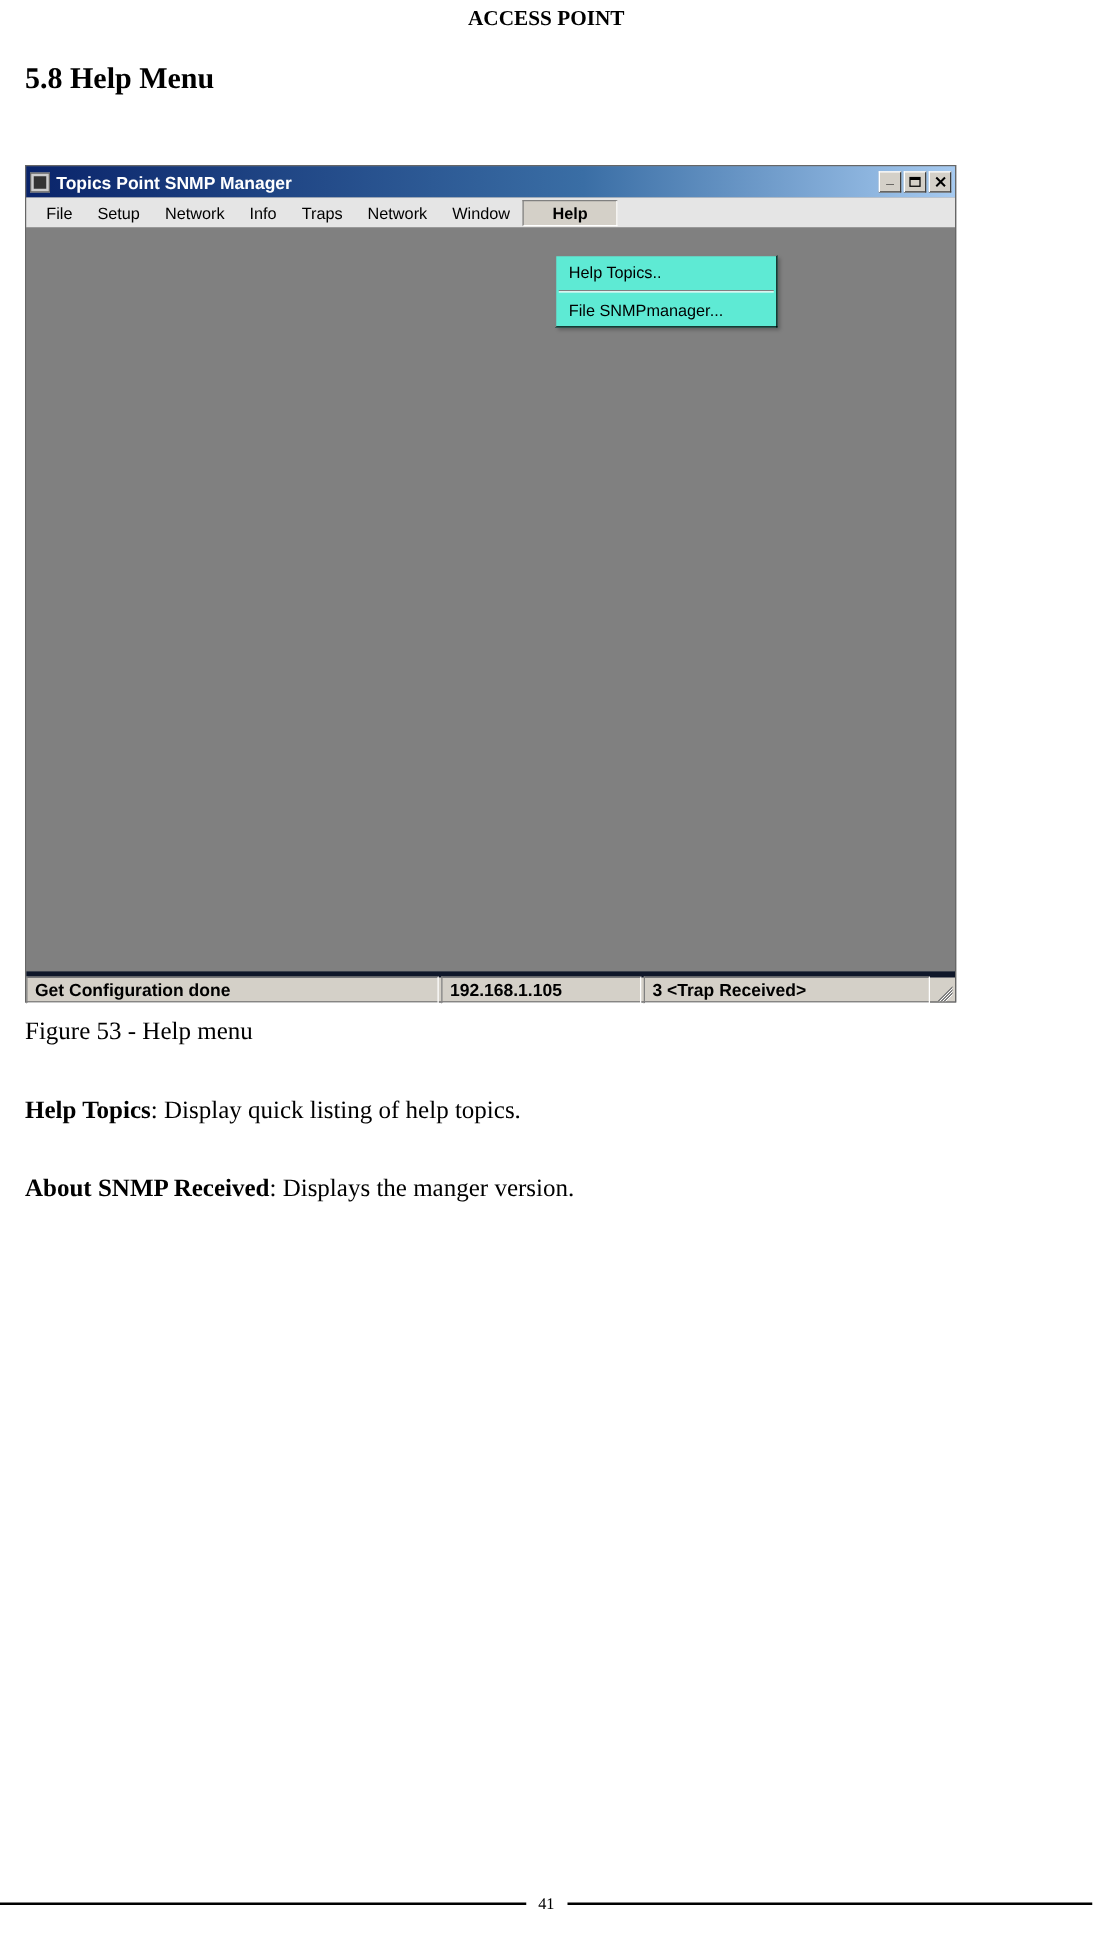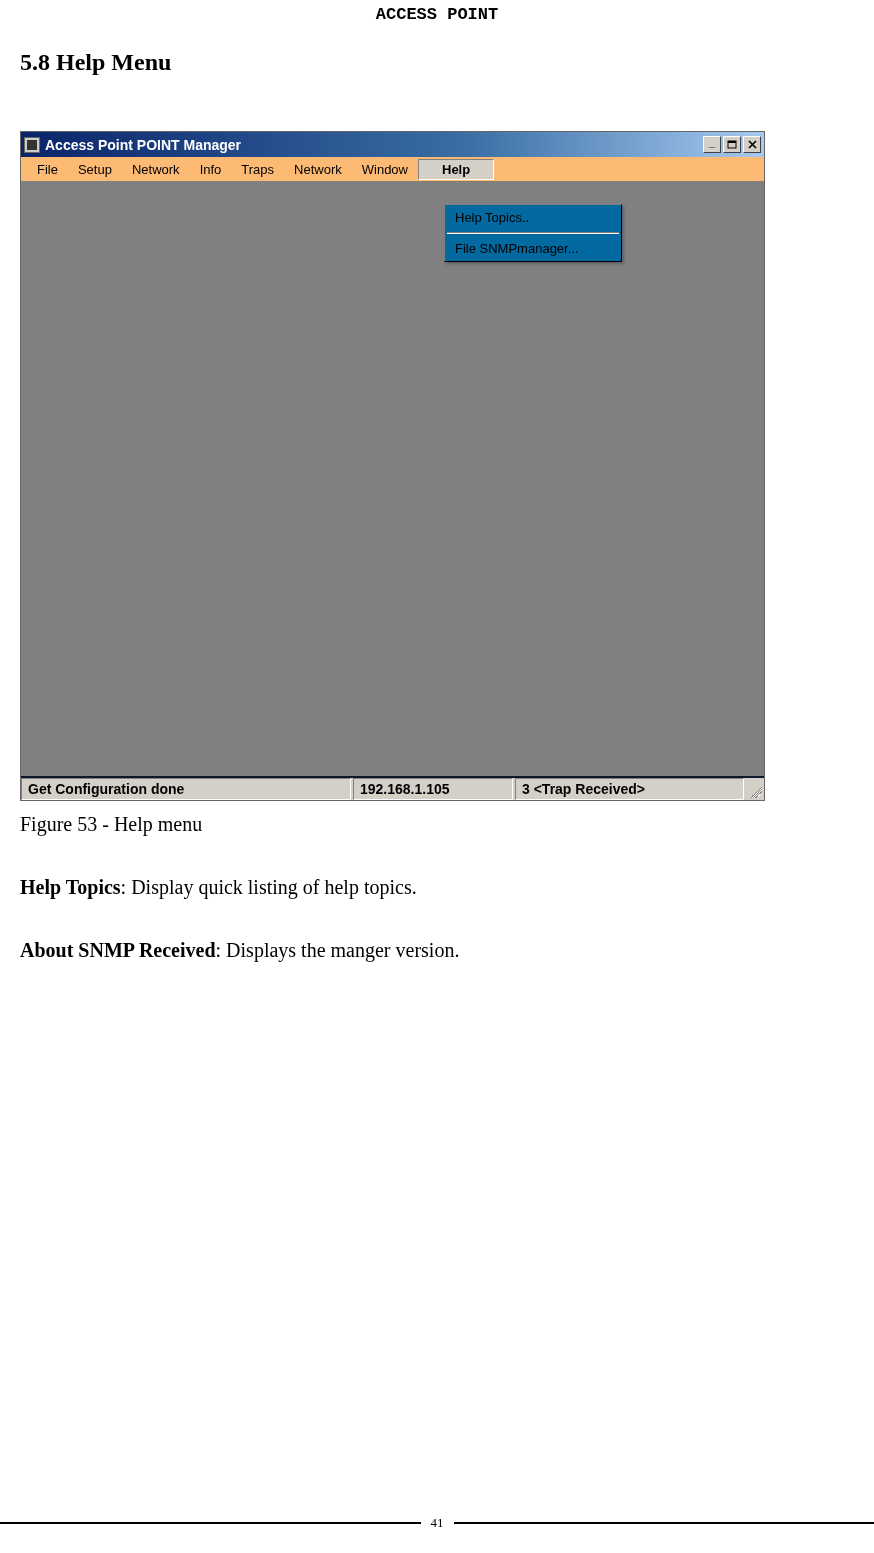--- a/index.html
+++ b/index.html
@@ -6,21 +6,21 @@
     body {
       font-family: "Times New Roman", serif;
       background: #fff;
       color: #000;
       width: 874px;
       height: 1553px;
       position: relative;
       padding: 0 20px;
     }
     .header {
-      font-family: Liberation Mono, monospace;
+      font-family: Liberation Serif, serif;
       font-weight: bold;
       text-align: center;
       font-size: 17px;
       padding-top: 5px;
     }
     .section-title {
       font-weight: bold;
       font-size: 24px;
       margin-top: 25px;
     }
@@ -62,21 +62,21 @@
       border: 1px solid #fff;
       border-right-color: #404040;
       border-bottom-color: #404040;
       display: flex; align-items: center; justify-content: center;
       font-family: Arial, sans-serif;
       font-size: 11px;
       font-weight: bold;
       color: #000;
     }
     .menubar {
-      background: #fdba74;
+      background: #e5e5e5;
       height: 24px;
       display: flex;
       align-items: center;
       font-family: Tahoma, Arial, sans-serif;
       font-size: 13px;
       padding-left: 6px;
       gap: 0;
     }
     .menu-item {
       padding: 3px 10px;
@@ -88,21 +88,21 @@
       border-right-color: #fff;
       border-bottom-color: #fff;
       padding: 2px 23px;
       font-weight: bold;
     }
     .dropdown {
       position: absolute;
       left: 444px;
       top: 204px;
       width: 178px;
-      background: #0369a1;
+      background: #5eead4;
       border: 1px solid #808080;
       border-right: 1px solid #000;
       border-bottom: 1px solid #000;
       box-shadow: 2px 2px 3px rgba(0,0,0,0.25);
       font-family: Tahoma, Arial, sans-serif;
       font-size: 13px;
     }
     .dropdown-item {
       padding: 5px 10px;
       cursor: default;
@@ -117,21 +117,21 @@
       background: #808080;
     }
     .statusbar {
       height: 24px;
       background: #d4d0c8;
       display: flex;
       font-family: Tahoma, Arial, sans-serif;
       font-size: 14px;
       font-weight: bold;
       align-items: center;
-      border-top: 2px solid #0f172a;
+      border-top: 5px solid #0f172a;
     }
     .status-cell {
       height: 22px;
       border: 1px solid #808080;
       border-right-color: #fff;
       border-bottom-color: #fff;
       padding-left: 6px;
       display: flex;
       align-items: center;
       margin-right: 2px;
@@ -180,21 +180,21 @@
 </head>
 <body>
 
 <div class="header">ACCESS POINT</div>
 
 <div class="section-title">5.8 Help Menu</div>
 
 <div class="screenshot-wrap">
   <div class="titlebar">
     <div class="app-icon"></div>
-    <span>Access Point POINT Manager</span>
+    <span>Topics Point SNMP Manager</span>
     <div class="title-spacer"></div>
     <div class="win-controls">
       <div class="win-btn">
           <span style="position:relative;top:-3px">_</span>
         </div>
       <div class="win-btn">
         <svg width="10" height="9" viewBox="0 0 10 9">
             <rect x="1" y="1" width="8" height="7" fill="none" stroke="#000" stroke-width="1"></rect>
             <rect x="1" y="1" width="8" height="2" fill="#000"></rect>
           </svg>

